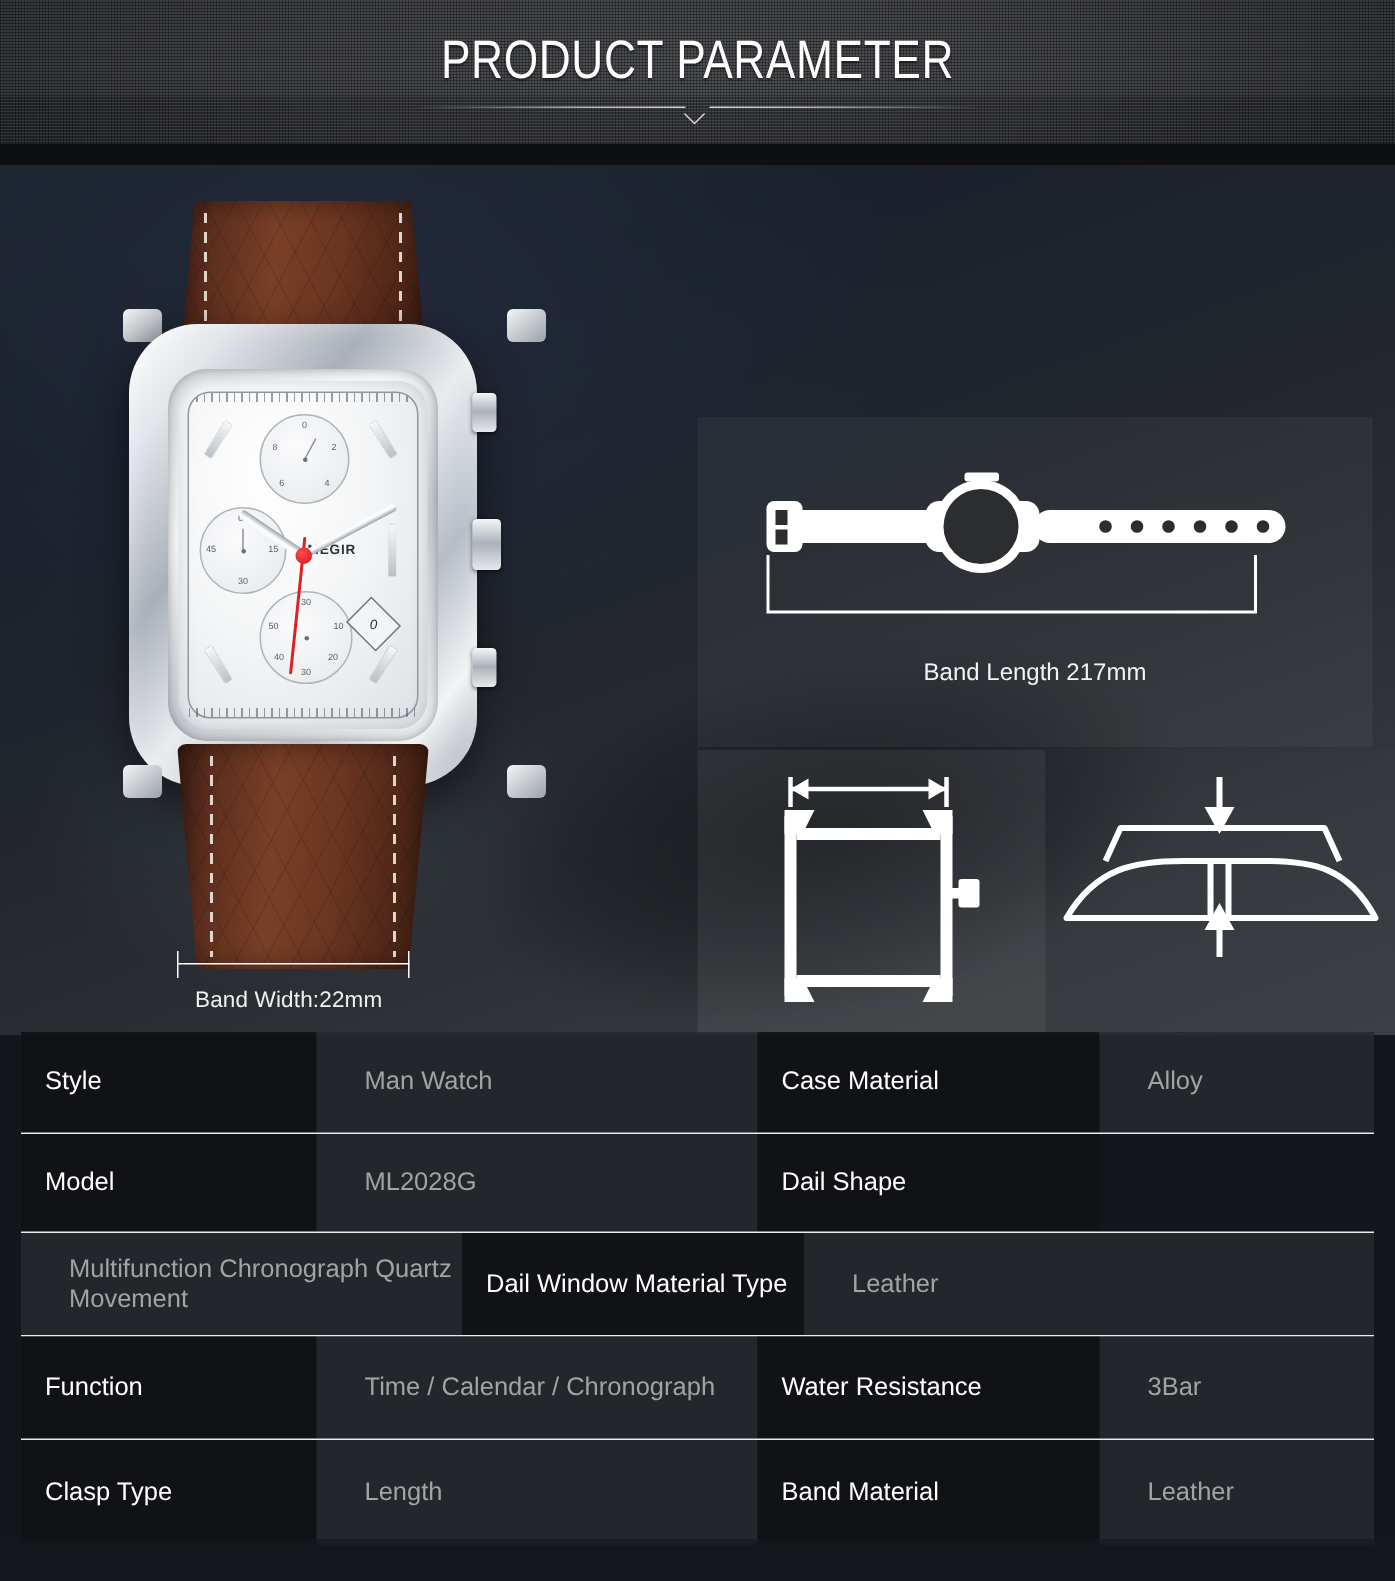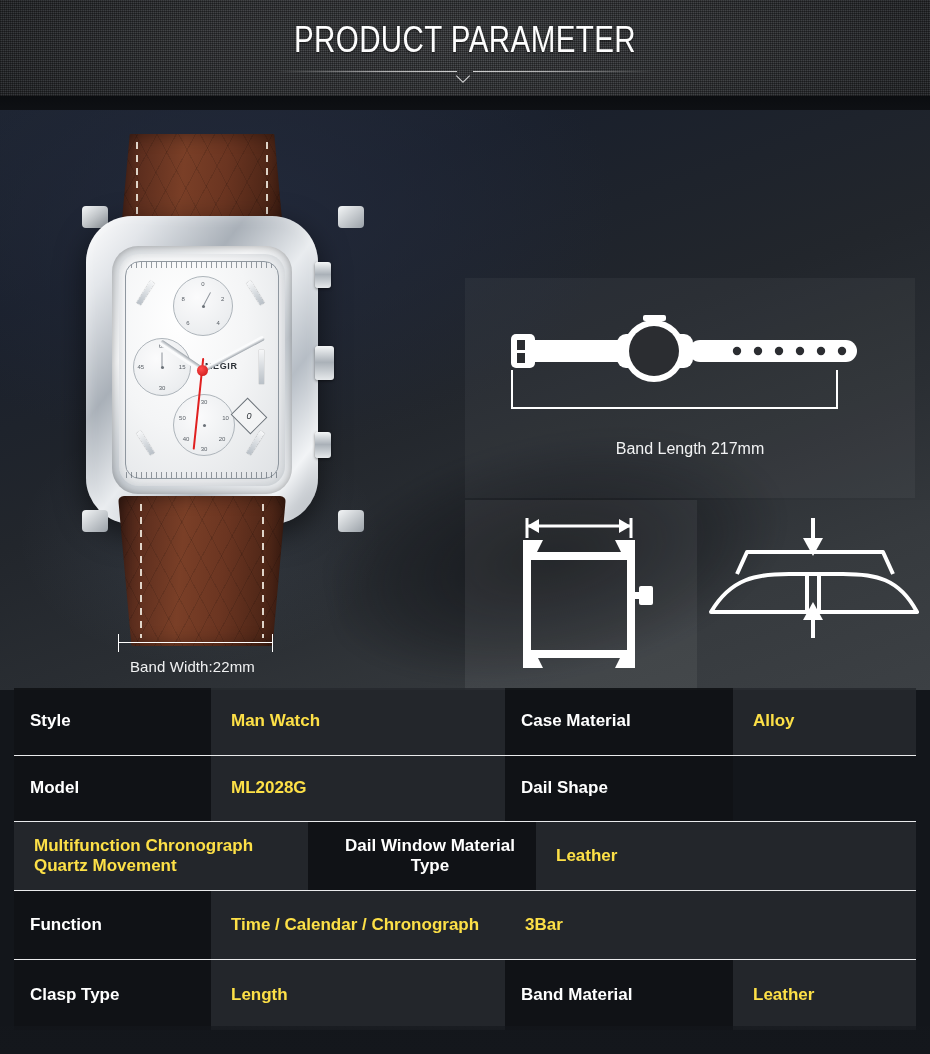--- a/index.html
+++ b/index.html
@@ -366,33 +366,33 @@
   .spec-row:first-child { border-top: none; }
   .cell-label {
     width: 197px;
     flex: 0 0 197px;
     background: rgba(16,18,21,.93);
     display: flex;
     align-items: center;
     padding-left: 16px;
     box-sizing: border-box;
     color: #ffffff;
-    font-weight: 700;
+    font-weight: 400;
     font-size: 17px;
     line-height: 1.18;
   }
   .cell-value {
     flex: 1 1 auto;
     background: rgba(38,41,46,.88);
     display: flex;
     align-items: center;
-    padding-left: 20px;
+    padding-left: 32px;
     box-sizing: border-box;
-    color: #fde047;
-    font-weight: 700;
+    color: #a3a3a3;
+    font-weight: 400;
     font-size: 17px;
     line-height: 1.2;
   }
   .cell-value.wide { flex: 0 0 294px; }
   .pair { display: flex; flex: 1 1 auto; text-align: center; }
   .pair.right .cell-label { width: 228px; flex: 0 0 228px; }
   .r-h1 { height: 67px; }
   .r-h2 { height: 65px; }
   .r-h3 { height: 68px; }
   .r-h4 { height: 68px; }
@@ -607,20 +607,21 @@
       <div class="pair right">
         <div class="cell-label">Dail Window Material Type</div>
         <div class="cell-value">Leather</div>
       </div>
     </div>
 
     <div class="spec-row r-h4">
       <div class="cell-label">Function</div>
       <div class="cell-value wide">Time  / Calendar / Chronograph</div>
       <div class="pair right">
+        <div class="cell-label">Water Resistance</div>
         <div class="cell-value">3Bar</div>
       </div>
     </div>
 
     <div class="spec-row r-h5">
       <div class="cell-label">Clasp Type</div>
       <div class="cell-value wide">Length</div>
       <div class="pair right">
         <div class="cell-label">Band Material</div>
         <div class="cell-value">Leather</div>

